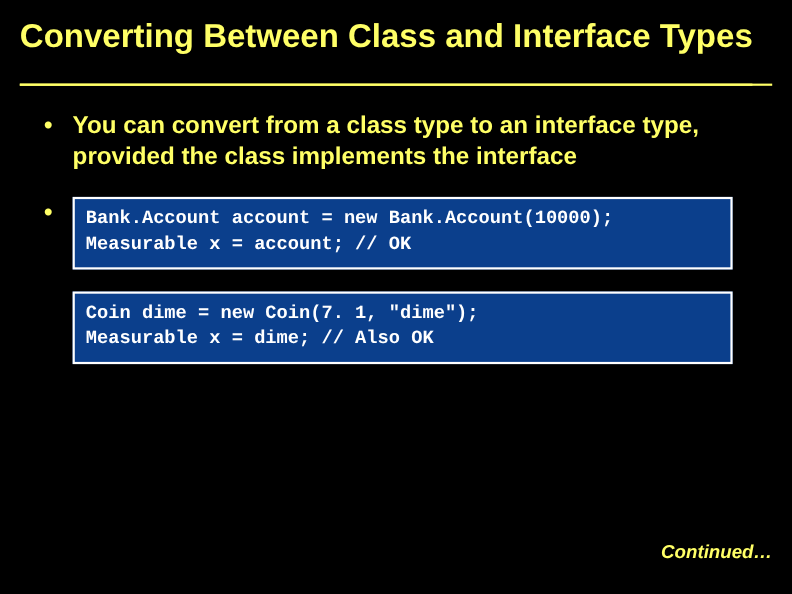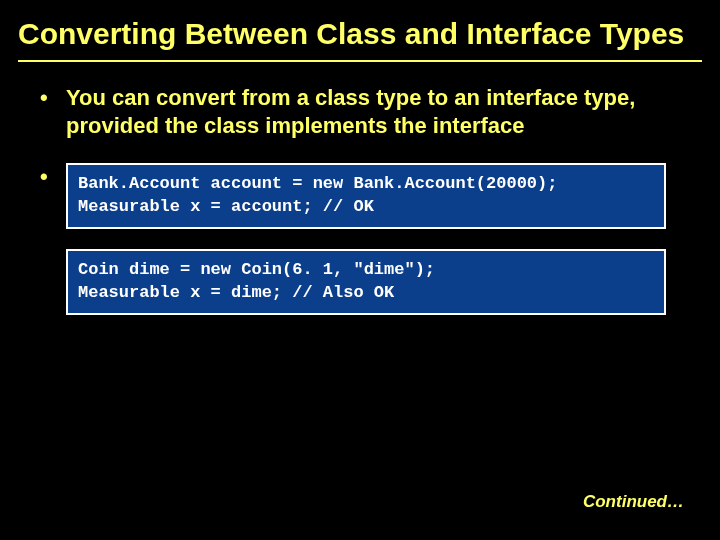--- a/index.html
+++ b/index.html
@@ -12,21 +12,21 @@
     overflow: hidden;
     position: relative;
   }
   .slide {
     padding: 16px 18px 0 18px;
   }
   .title {
     font-size: 30px;
     font-weight: bold;
     line-height: 1.2;
-    padding-bottom: 8px;
+    padding-bottom: 24px;
     border-bottom: 2px solid #ffff66;
     margin-bottom: 22px;
     display: inline-block;
   }
   .title-underline-ext {
     border-bottom: 2px solid #ffff66;
     margin-top: -24px;
     margin-bottom: 22px;
   }
   .bullets {
@@ -61,43 +61,43 @@
     line-height: 1.35;
     margin-left: 0px;
     margin-bottom: 20px;
     width: 600px;
   }
   .code-wrap {
     margin-top: -2px;
   }
   .continued {
     position: absolute;
-    right: 36px;
+    right: 18px;
     bottom: 28px;
     font-size: 17px;
     font-weight: bold;
     font-style: italic;
     color: #ffff66;
   }
 </style>
 </head>
 <body>
 
 <div class="slide">
   <div class="title">Converting Between Class and Interface Types</div>
   <div class="title-underline-ext"></div>
 
   <ul class="bullets">
     <li>
       <span>You can convert from a class type to an interface type, provided the class implements the interface</span>
     </li>
     <li>
       <div class="code-wrap">
-        <div class="codebox">Bank.Account account = new Bank.Account(20000);
+        <div class="codebox">Bank.Account account = new Bank.Account(10000);
 Measurable x = account; // OK</div>
-        <div class="codebox">Coin dime = new Coin(6. 1, "dime");
+        <div class="codebox">Coin dime = new Coin(7. 1, "dime");
 Measurable x = dime; // Also OK</div>
       </div>
     </li>
   </ul>
 </div>
 
 <div class="continued">Continued…</div>
 
 </body></html>

